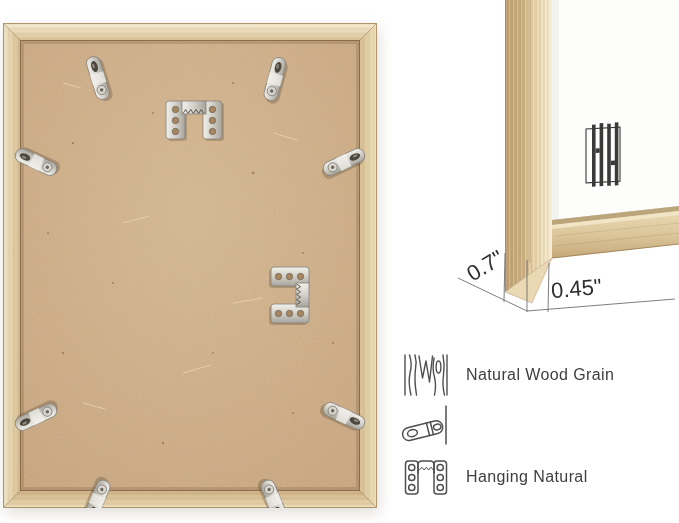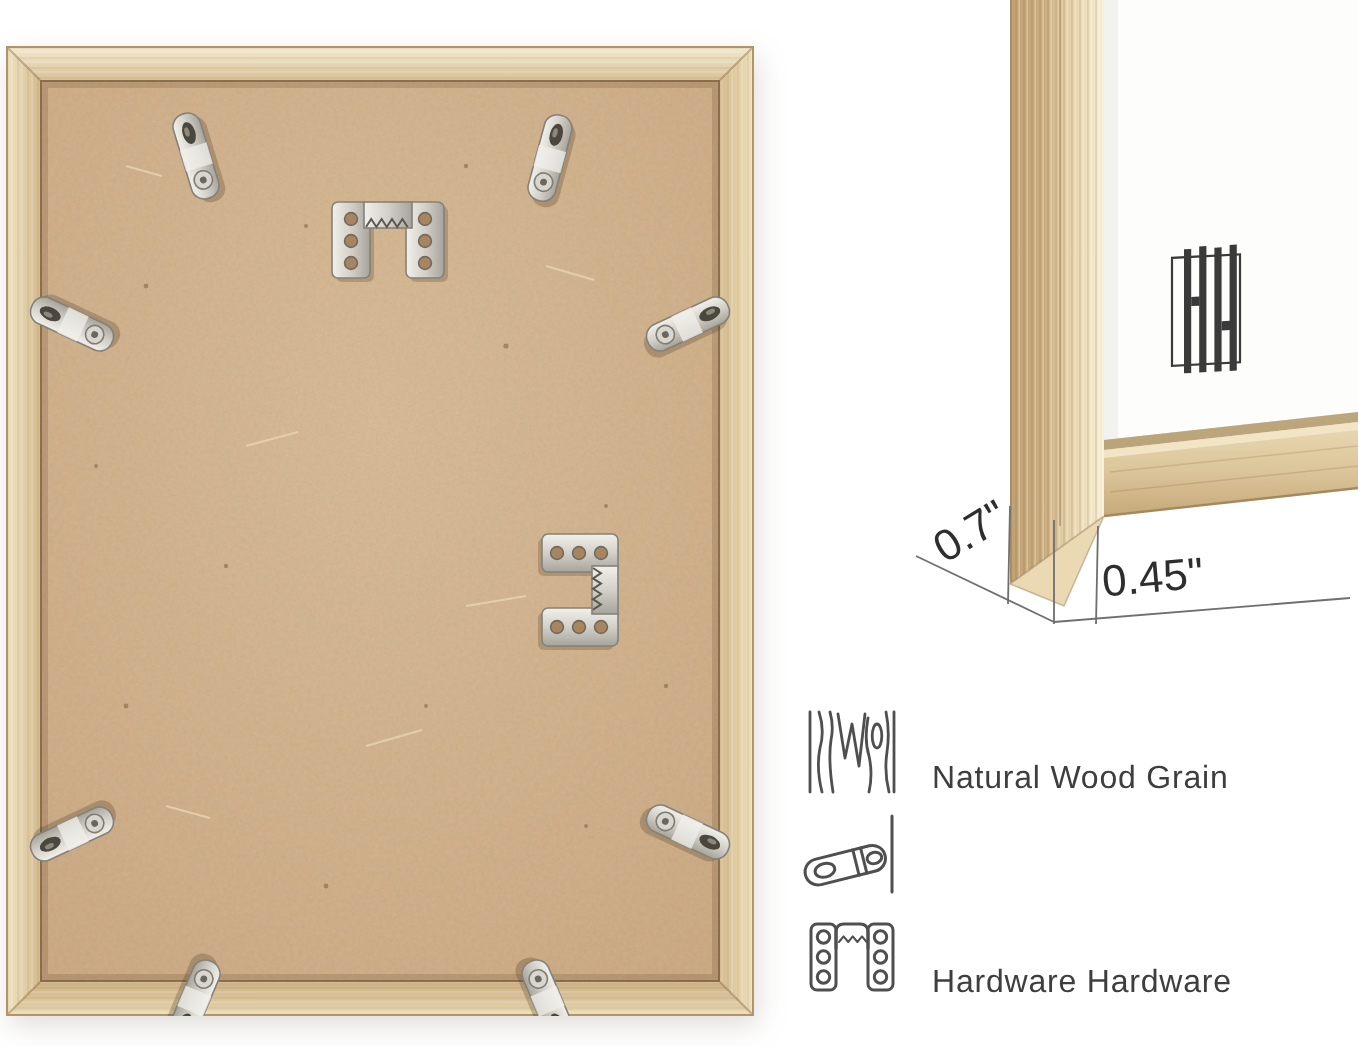--- a/index.html
+++ b/index.html
@@ -7,21 +7,21 @@
     width:679px;height:523px;background:#ffffff;
     font-family:"Liberation Sans",sans-serif;overflow:hidden;
   }
   .scene{position:relative;width:679px;height:523px;background:#ffffff;}
   #backPhoto{
     position:absolute;left:3px;top:23px;
     filter:drop-shadow(2px 5px 7px rgba(90,70,50,0.18));
   }
   #cornerPhoto{position:absolute;left:455px;top:0;}
   .features{position:absolute;left:399px;top:351px;width:276px;}
-  .feature-row{display:flex;align-items:flex-end;height:48px;margin-bottom:3px;}
+  .feature-row{display:flex;align-items:center;height:48px;margin-bottom:3px;}
   .feature-icon{width:54px;display:flex;justify-content:center;align-items:center;flex:0 0 54px;}
   .feature-label{
     margin-left:13px;font-size:16px;color:#3e3e3e;letter-spacing:0.4px;
     white-space:nowrap;font-weight:400;
   }
   .dim-text{
     font-family:"Liberation Sans",sans-serif;
     fill:#2e2e2e;font-size:22px;
   }
 </style>
@@ -273,17 +273,17 @@
           <path d="M15,19 v-8 q0,-4 4,-4 h8 q4,0 4,4 v8"></path>
           <path d="M16.5,16 l2.3,-2.8 2.3,2.8 2.3,-2.8 2.3,2.8 2.3,-2.8 2.3,2.8" stroke-width="1"></path>
           <circle cx="8.75" cy="13.5" r="3.1"></circle>
             <circle cx="8.75" cy="23.5" r="3.1"></circle>
             <circle cx="8.75" cy="33.5" r="3.1"></circle>
           <circle cx="37.25" cy="13.5" r="3.1"></circle>
             <circle cx="37.25" cy="23.5" r="3.1"></circle>
             <circle cx="37.25" cy="33.5" r="3.1"></circle>
         </svg>
       </span>
-      <span class="feature-label">Hardware Hardware</span>
+      <span class="feature-label">Hanging Natural</span>
     </div>
 
   </div>
 </div>
 
 </body></html>

